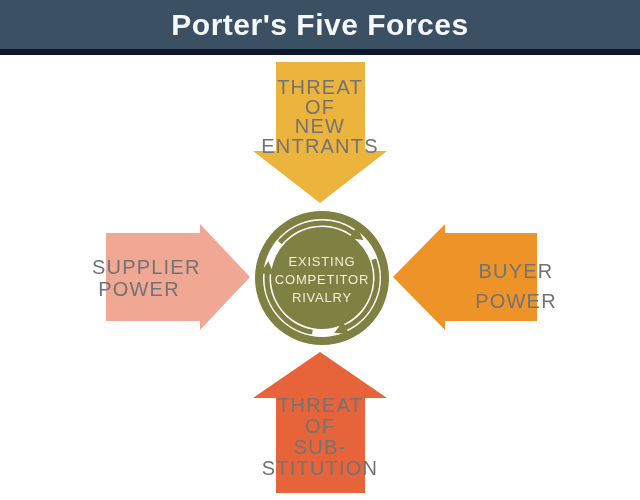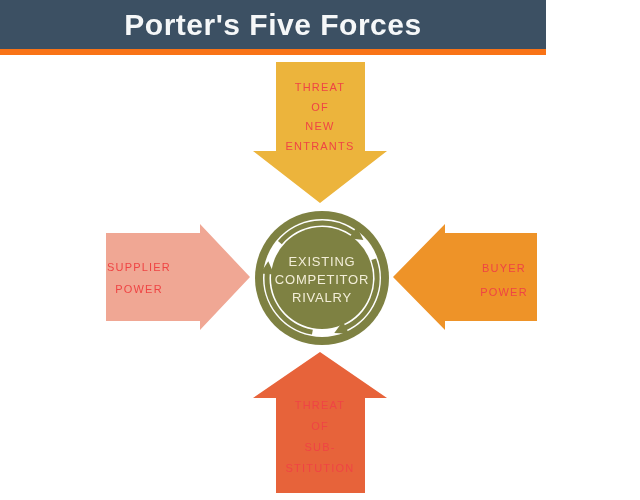--- a/index.html
+++ b/index.html
@@ -1,36 +1,36 @@
 <!DOCTYPE html>
 <html><head>
 <meta charset="utf-8">
 <style>
   html,body { margin:0; padding:0; background:#ffffff; }
   .stage {
     position:relative; width:640px; height:500px; background:#ffffff;
     font-family:"Liberation Sans", sans-serif; overflow:hidden;
   }
   .titlebar {
-    position:absolute; left:0; top:0; width:546px; height:49px;
-    background:#3c5063; border-bottom:6px solid #f97316;
+    position:absolute; left:0; top:0; width:640px; height:49px;
+    background:#3c5063; border-bottom:6px solid #0f172a;
   }
   .titlebar .title {
     margin:0; width:100%; line-height:49px; text-align:center;
     color:#f5f7f8; font-size:30px; font-weight:bold; letter-spacing:0.5px;
   }
   svg.canvas { position:absolute; left:0; top:0; }
   .label {
     position:absolute; text-align:center; white-space:pre-line;
-    color:#ef4444; font-size:11px; letter-spacing:1.2px; line-height:20px;
+    color:#737373; font-size:20px; letter-spacing:1.2px; line-height:20px;
   }
   .label-top    { left:253px; top:78px;  width:134px; line-height:19.5px; }
   .label-bottom { left:253px; top:395px; width:134px; line-height:21px; }
   .label-left   { left:92px; top:256px; width:94px;  line-height:22px; }
-  .label-right  { left:458px; top:256px; width:92px;  line-height:24px; }
+  .label-right  { left:470px; top:256px; width:92px;  line-height:30px; }
   .label-center {
     left:252px; top:253px; width:140px; line-height:18px;
     font-size:13px; letter-spacing:0.8px; color:#f3eed8;
   }
   .ring-arc { fill:none; stroke-width:5px; }
 </style>
 </head>
 <body>
 
 <div class="stage">

